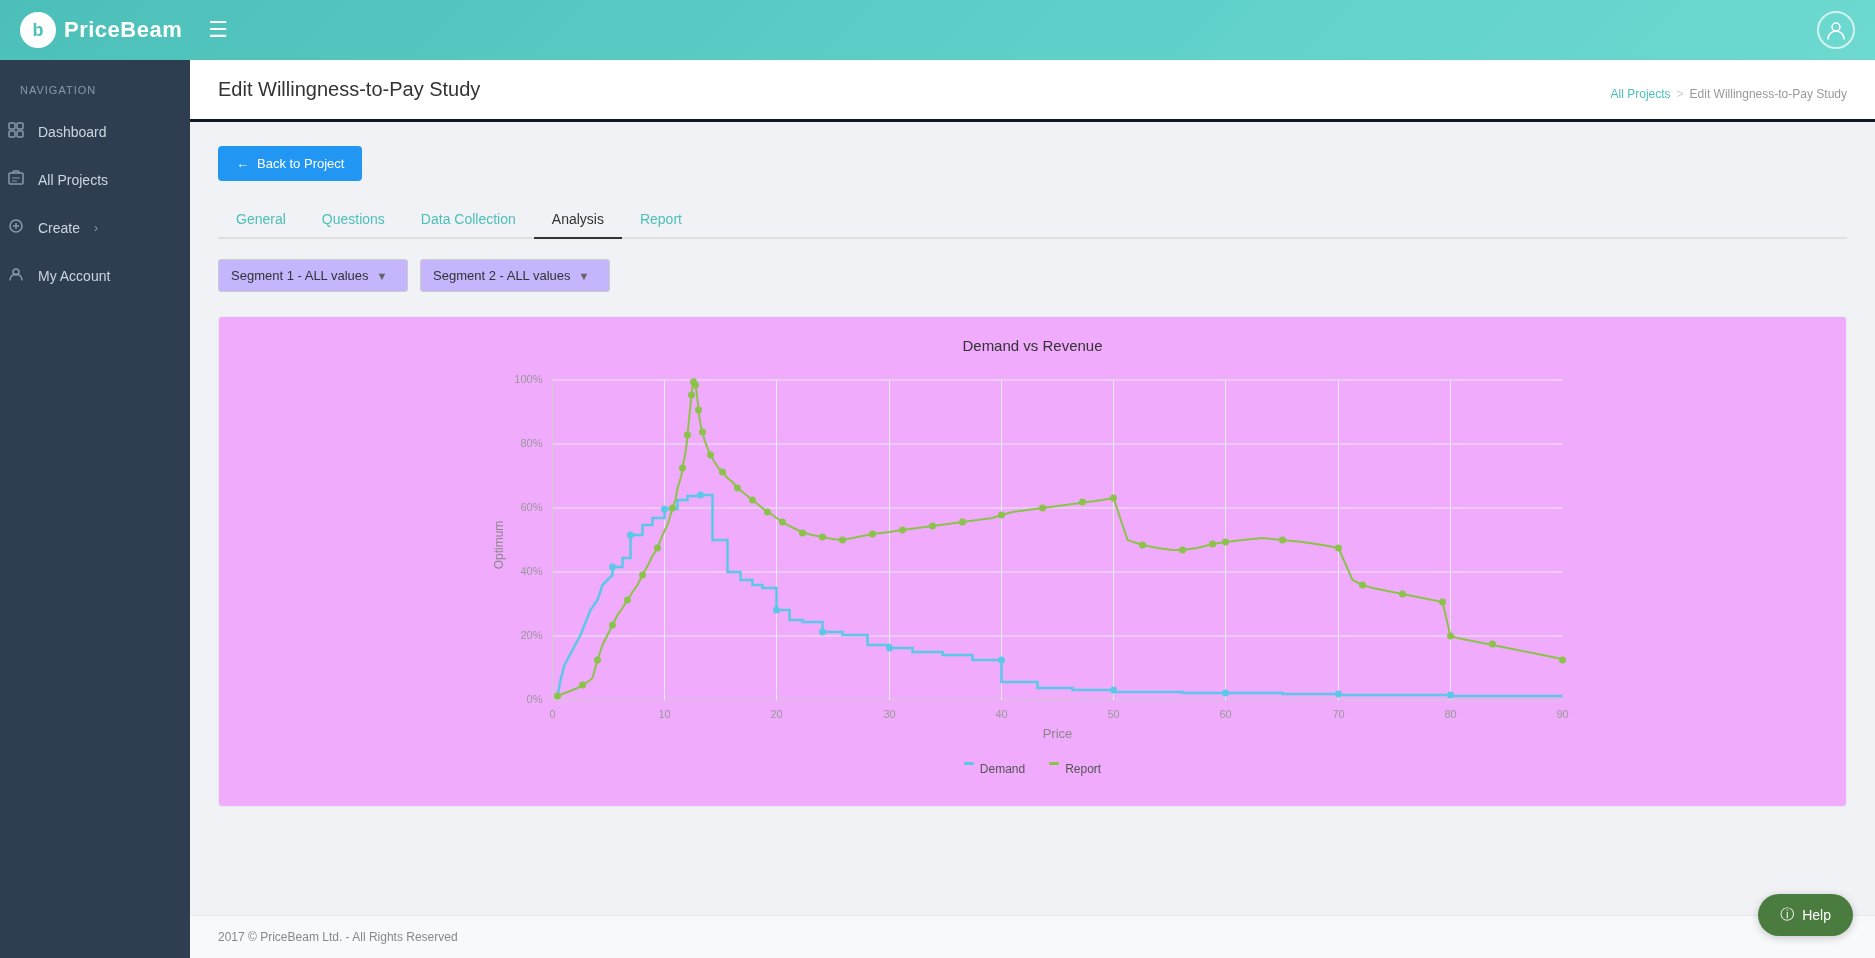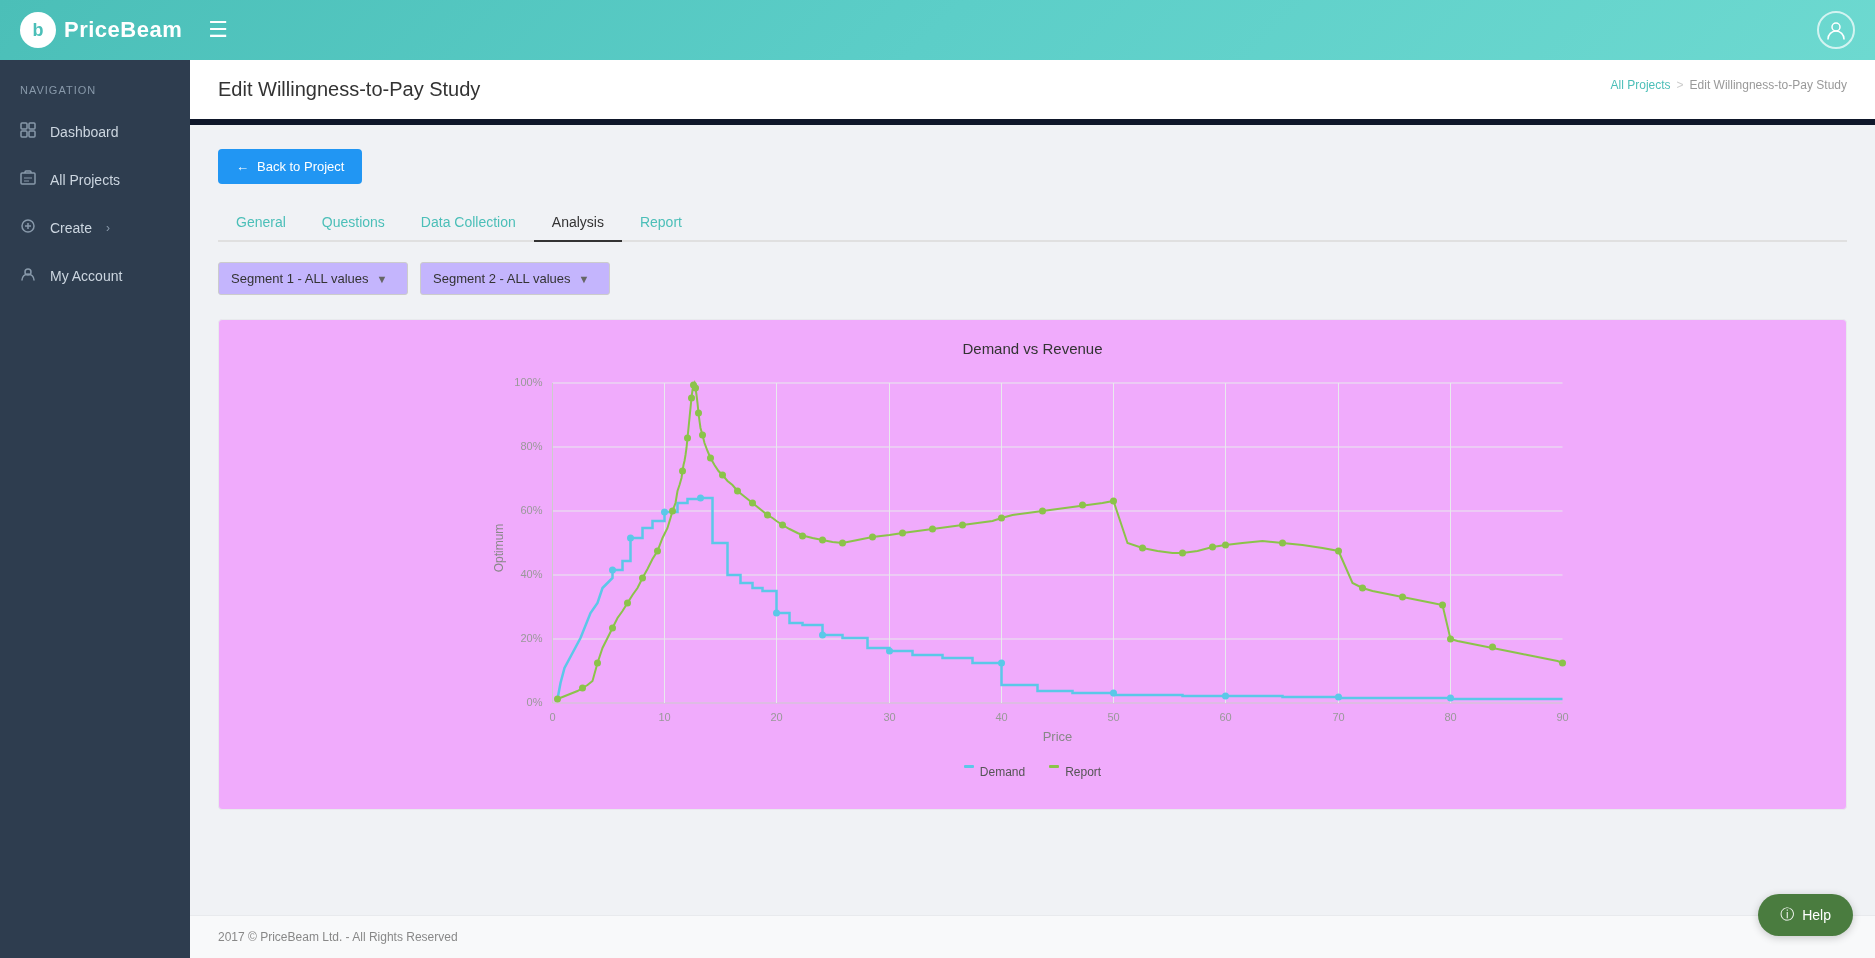--- a/index.html
+++ b/index.html
@@ -44,21 +44,21 @@
     }
     .nav-label {
       color: #8899aa;
       font-size: 11px;
       text-transform: uppercase;
       letter-spacing: 1px;
       padding: 8px 20px 12px;
     }
     .sidebar-item {
       display: flex; align-items: center; gap: 14px;
-      padding: 14px 20px;
+      padding: 14px 8px;
       color: #ccd6e0;
       font-size: 14px;
       cursor: pointer;
       transition: background 0.2s;
     }
     .sidebar-item .icon { font-size: 16px; color: #8899aa; }
     .sidebar-item.has-arrow { }
     .sidebar-item.has-arrow .left-part { display: flex; align-items: center; gap: 14px; }
     .sidebar-item .arrow { color: #8899aa; font-size: 12px; }
 
@@ -69,23 +69,23 @@
       flex-direction: column;
       overflow: hidden;
       background: #f0f2f5;
     }
 
     
     .page-header {
       background: #fff;
       padding: 18px 28px;
       display: flex;
-      align-items: flex-start;
+      align-items: flex-end;
       justify-content: space-between;
-      border-bottom: 6px solid #0f172a;
+      border-bottom: 3px solid #0f172a;
       flex-shrink: 0;
     }
     .page-title { font-size: 20px; color: #333; font-weight: 500; }
     .breadcrumb { font-size: 12px; color: #999; display: flex; align-items: center; gap: 6px; }
     .breadcrumb .link { color: #4bbfb8; cursor: pointer; }
     .breadcrumb .sep { color: #ccc; }
 
     
     .content-area {
       flex: 1;

